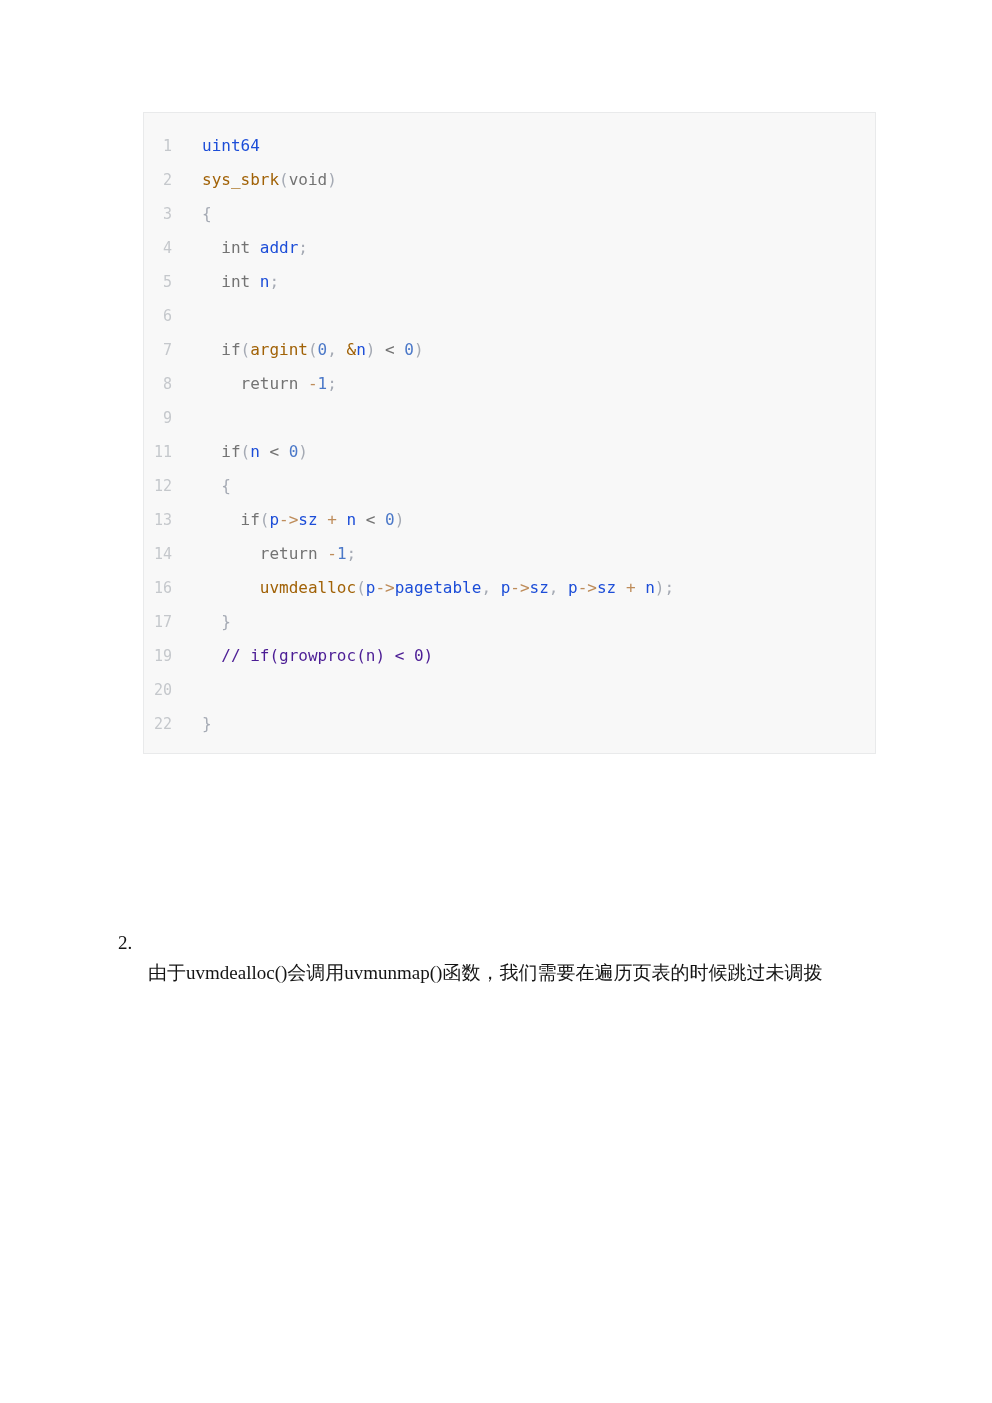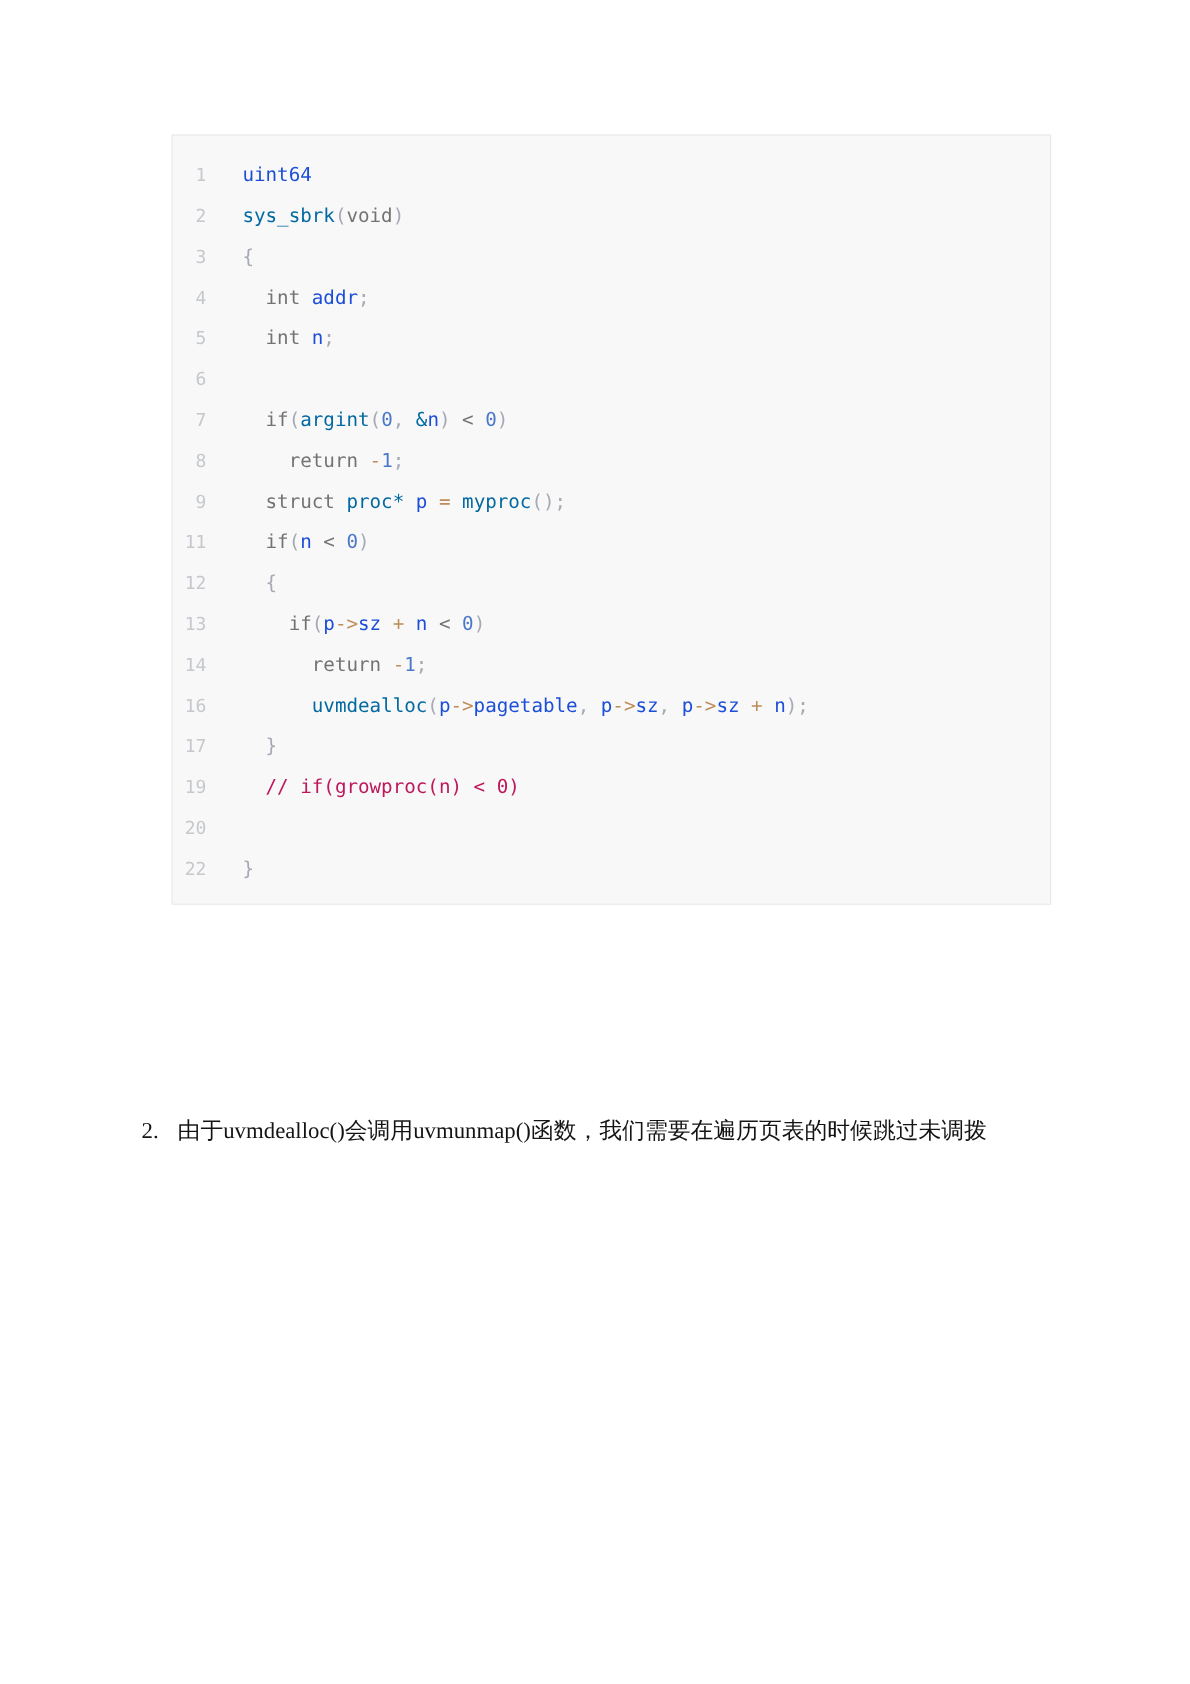--- a/index.html
+++ b/index.html
@@ -42,62 +42,62 @@
     width: 28px;
     text-align: right;
     color: #c5c8cc;
     font-size: 15px;
     margin-right: 30px;
     user-select: none;
   }
   .code-text { color: #3a4047; }
   .tok-t  { color: #1d4ed8; }
   .tok-k  { color: #737373; }
-  .tok-fn { color: #0369a1; margin-top: 25px; }
+  .tok-fn { color: #a16207; margin-top: 25px; }
   .tok-num{ color: #4b78c8; }
   .tok-op { color: #be8c5a; }
-  .tok-cm { color: #be185d; }
+  .tok-cm { color: #4c1d95; }
   .tok-p  { color: #a5aab4; }
   
   .para {
     position: absolute;
     left: 118px;
     top: 924px;
     width: 790px;
     display: flex;
     color: #141414;
     font-size: 19px;
   }
   .para-marker {
     flex: 0 0 30px;
     width: 30px;
     line-height: 38px;
   }
-  .para-lines { flex: 1; }
+  .para-lines { flex: 1; margin-top: 30px; }
   .para-line {
     line-height: 38px;
     white-space: nowrap;
   }
 </style>
 </head>
 <body>
 
 <div class="page">
 
   <div class="code-block">
     <div>
         <div class="code-line"><span class="gutter">1</span><span class="code-text"><span class="tok-t">uint64</span></span></div>
         <div class="code-line"><span class="gutter">2</span><span class="code-text"><span class="tok-fn">sys_sbrk</span><span class="tok-p">(</span><span class="tok-k">void</span><span class="tok-p">)</span></span></div>
         <div class="code-line"><span class="gutter">3</span><span class="code-text"><span class="tok-p">{</span></span></div>
         <div class="code-line"><span class="gutter">4</span><span class="code-text"><span class="tok-t">  </span><span class="tok-k">int</span><span class="tok-t"> addr</span><span class="tok-p">;</span></span></div>
         <div class="code-line"><span class="gutter">5</span><span class="code-text"><span class="tok-t">  </span><span class="tok-k">int</span><span class="tok-t"> n</span><span class="tok-p">;</span></span></div>
         <div class="code-line"><span class="gutter">6</span><span class="code-text"></span></div>
         <div class="code-line"><span class="gutter">7</span><span class="code-text"><span class="tok-t">  </span><span class="tok-k">if</span><span class="tok-p">(</span><span class="tok-fn">argint</span><span class="tok-p">(</span><span class="tok-num">0</span><span class="tok-p">, </span><span class="tok-fn">&amp;</span><span class="tok-t">n</span><span class="tok-p">)</span><span class="tok-t"> </span><span class="tok-k">&lt;</span><span class="tok-t"> </span><span class="tok-num">0</span><span class="tok-p">)</span></span></div>
         <div class="code-line"><span class="gutter">8</span><span class="code-text"><span class="tok-t">    </span><span class="tok-k">return</span><span class="tok-t"> </span><span class="tok-op">-</span><span class="tok-num">1</span><span class="tok-p">;</span></span></div>
-        <div class="code-line"><span class="gutter">9</span><span class="code-text"><span class="tok-t">  </span><span class="tok-k">struct</span><span class="tok-t"> </span><span class="tok-fn">proc*</span><span class="tok-t"> p </span><span class="tok-op">=</span><span class="tok-t"> </span><span class="tok-fn">myproc</span><span class="tok-p">();</span></span></div>
+        <div class="code-line"><span class="gutter">9</span></div>
         <div class="code-line"><span class="gutter">11</span><span class="code-text"><span class="tok-t">  </span><span class="tok-k">if</span><span class="tok-p">(</span><span class="tok-t">n </span><span class="tok-k">&lt;</span><span class="tok-t"> </span><span class="tok-num">0</span><span class="tok-p">)</span></span></div>
         <div class="code-line"><span class="gutter">12</span><span class="code-text"><span class="tok-t">  </span><span class="tok-p">{</span></span></div>
         <div class="code-line"><span class="gutter">13</span><span class="code-text"><span class="tok-t">    </span><span class="tok-k">if</span><span class="tok-p">(</span><span class="tok-t">p</span><span class="tok-op">-&gt;</span><span class="tok-t">sz </span><span class="tok-op">+</span><span class="tok-t"> n </span><span class="tok-k">&lt;</span><span class="tok-t"> </span><span class="tok-num">0</span><span class="tok-p">)</span></span></div>
         <div class="code-line"><span class="gutter">14</span><span class="code-text"><span class="tok-t">      </span><span class="tok-k">return</span><span class="tok-t"> </span><span class="tok-op">-</span><span class="tok-num">1</span><span class="tok-p">;</span></span></div>
         <div class="code-line"><span class="gutter">16</span><span class="code-text"><span class="tok-t">      </span><span class="tok-fn">uvmdealloc</span><span class="tok-p">(</span><span class="tok-t">p</span><span class="tok-op">-&gt;</span><span class="tok-t">pagetable</span><span class="tok-p">, </span><span class="tok-t">p</span><span class="tok-op">-&gt;</span><span class="tok-t">sz</span><span class="tok-p">, </span><span class="tok-t">p</span><span class="tok-op">-&gt;</span><span class="tok-t">sz </span><span class="tok-op">+</span><span class="tok-t"> n</span><span class="tok-p">);</span></span></div>
         <div class="code-line"><span class="gutter">17</span><span class="code-text"><span class="tok-t">  </span><span class="tok-p">}</span></span></div>
         <div class="code-line"><span class="gutter">19</span><span class="code-text"><span class="tok-t">  </span><span class="tok-cm">// if(growproc(n) &lt; 0)</span></span></div>
         <div class="code-line"><span class="gutter">20</span></div>
         <div class="code-line"><span class="gutter">22</span><span class="code-text"><span class="tok-p">}</span></span></div>
       </div>

